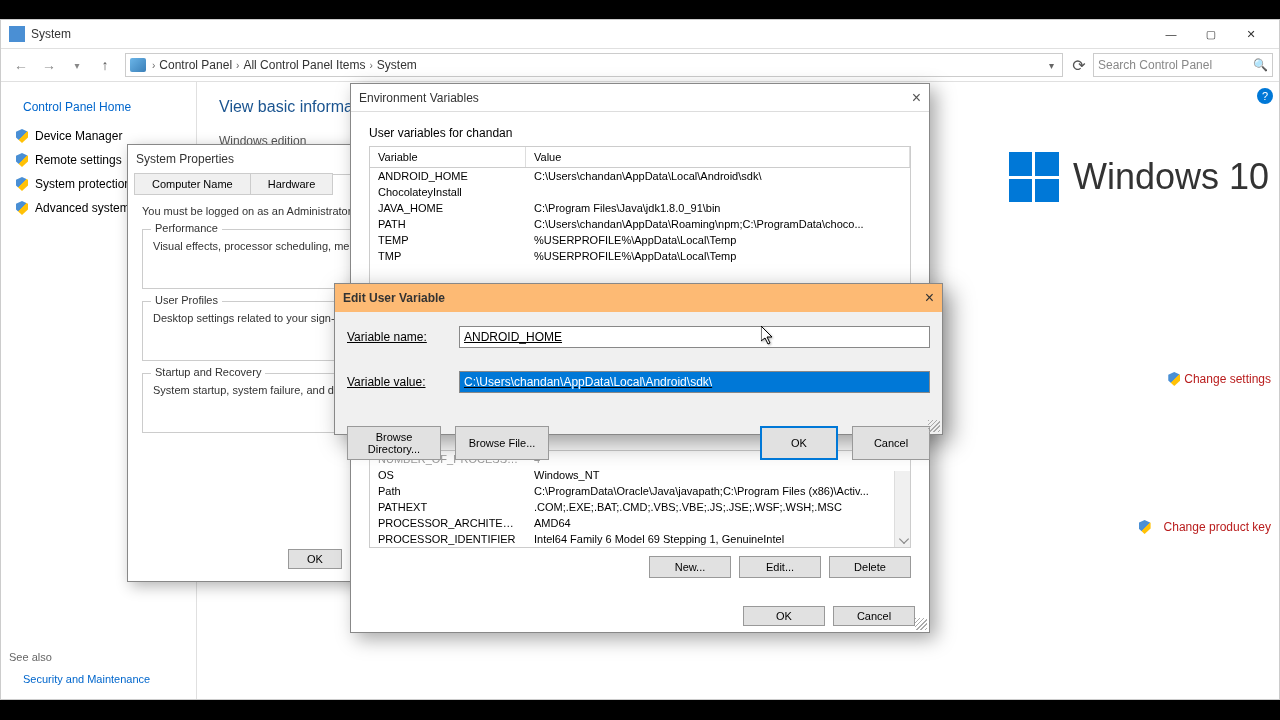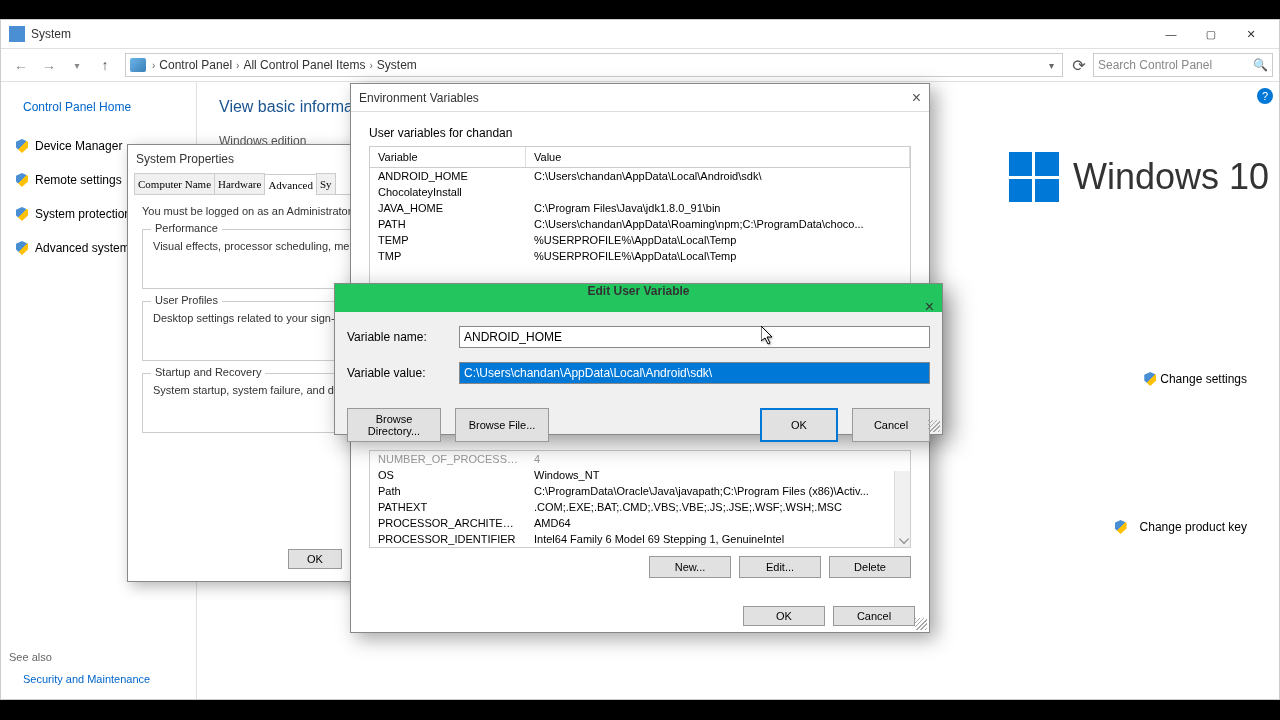--- a/index.html
+++ b/index.html
@@ -16,39 +16,39 @@
 .breadcrumb-bar { flex: 1; height: 24px; border: 1px solid #ccc; margin: 0 6px; display: flex; align-items: center; padding: 0 4px; font-size: 12px; color: #333; }
 .breadcrumb-icon { width: 16px; height: 14px; background: linear-gradient(135deg,#6bb5e8,#3a7fb8); margin-right: 6px; border-radius: 2px; }
 .bc-sep { margin: 0 4px; color: #666; font-size: 10px; }
 .bc-drop { margin-left: auto; color: #666; font-size: 10px; padding: 0 4px; }
 .refresh-btn { width: 20px; height: 20px; display: flex; align-items: center; justify-content: center; color: #555; }
 .search-bar { width: 180px; height: 24px; border: 1px solid #ccc; margin-left: 4px; display: flex; align-items: center; padding: 0 4px; font-size: 12px; color: #888; }
 .search-icon { margin-left: auto; color: #888; }
 .content { display: flex; height: calc(100% - 62px); }
 .sidebar { width: 196px; border-right: 1px solid #e0e0e0; padding: 14px 0; }
 .sidebar-header { font-size: 12px; color: #0066cc; padding: 4px 22px 10px; }
-.sidebar-item { display: flex; align-items: flex-end; padding: 5px 14px; font-size: 12px; cursor: pointer; margin-top: 10px; }
+.sidebar-item { display: flex; align-items: flex-end; padding: 5px 14px; font-size: 12px; cursor: pointer; }
 .sidebar-item .icon { width: 14px; height: 14px; margin-right: 6px; display: flex; align-items: center; justify-content: center; }
 .shield-sm { width: 12px; height: 14px; background: linear-gradient(135deg,#4a8fd4 50%,#ffc107 50%); clip-path: polygon(50% 0,100% 20%,100% 60%,50% 100%,0 60%,0 20%); }
 .main-content { flex: 1; padding: 16px 22px; position: relative; }
 .main-title { font-size: 16px; color: #1a5490; font-weight: normal; }
 .section-label { font-size: 12px; color: #555; margin-top: 18px; }
 .section-divider { border-top: 1px solid #ddd; margin-top: 4px; width: 540px; }
 .logo-area { position: absolute; right: 10px; top: 70px; display: flex; align-items: center; gap: 14px; }
 .win-logo { width: 50px; height: 50px; display: grid; grid-template: 1fr 1fr / 1fr 1fr; gap: 3px; }
 .win-logo div { background: #0078d7; }
 .win-text { font-size: 36px; font-weight: 300; color: #333; }
-.change-link { position: absolute; right: 32px; font-size: 12px; color: #000000; display: flex; align-items: center; gap: 4px; }
+.change-link { position: absolute; right: 8px; font-size: 12px; color: #b91c1c; display: flex; align-items: center; gap: 4px; }
 .cl1 { top: 290px; } .cl2 { top: 438px; gap: 13px; }
 
 
 .sysprops { position: absolute; left: 127px; top: 144px; width: 380px; height: 438px; background: #fff; border: 1px solid #888; box-shadow: 4px 4px 14px rgba(0,0,0,0.3); }
 .dlg-title { height: 28px; display: flex; align-items: center; padding: 0 8px; font-size: 12px; color: #333; }
 .tabs { display: flex; border-bottom: 1px solid #ccc; margin: 0 6px; }
-.tab { font-size: 11px; padding: 4px 3px; border: 1px solid #ccc; border-bottom: none; background: #f0f0f0; margin-right: -1px; position: relative; font-family: Liberation Serif, serif; }
+.tab { font-size: 11px; padding: 4px 17px; border: 1px solid #ccc; border-bottom: none; background: #f0f0f0; margin-right: -1px; position: relative; }
 .tab.active { background: #fff; top: 1px; }
 .sysprops-body { padding: 10px 14px; font-size: 11px; color: #333; }
 .groupbox { border: 1px solid #ccc; padding: 10px 10px 14px; margin-top: 12px; position: relative; }
 .groupbox-title { position: absolute; top: -8px; left: 8px; background: #fff; padding: 0 4px; font-size: 11px; }
 .sysprops-ok { position: absolute; bottom: 12px; left: 160px; }
 .std-btn { font-size: 11px; padding: 3px 18px; background: #e1e1e1; border: 1px solid #999; }
 .std-btn.default { border: 2px solid #0078d7; }
 
 
 .envvars { position: absolute; left: 350px; top: 83px; width: 580px; height: 550px; background: #fff; border: 1px solid #888; box-shadow: 6px 6px 18px rgba(0,0,0,0.35); }
@@ -65,24 +65,24 @@
 .var-row div { padding: 2px 8px; white-space: nowrap; overflow: hidden; text-overflow: ellipsis; }
 .btn-row { display: flex; justify-content: flex-end; gap: 8px; margin-bottom: 14px; }
 .btn-row .std-btn { width: 82px; padding: 4px 0; text-align: center; }
 .envvars-footer { display: flex; justify-content: flex-end; gap: 8px; padding: 0 14px 12px; }
 .scroll-ind { position: absolute; right: 0; top: 20px; bottom: 0; width: 16px; background: #f0f0f0; border-left: 1px solid #ddd; }
 .scroll-ind::after { content: ''; position: absolute; bottom: 2px; left: 3px; width: 10px; height: 10px; border-left: 2px solid #888; border-bottom: 2px solid #888; transform: rotate(-45deg) scale(0.6); }
 .resize-grip { position: absolute; bottom: 2px; right: 2px; width: 12px; height: 12px; background: repeating-linear-gradient(135deg,#aaa 0,#aaa 1px,transparent 1px,transparent 3px); }
 
 
 .editvar { position: absolute; left: 334px; top: 283px; width: 609px; height: 152px; background: #f0f0f0; border: 1px solid #888; box-shadow: 8px 8px 22px rgba(0,0,0,0.4); }
-.editvar .dlg-title { font-weight: bold; background: #22c55e; flex-direction: column; }
+.editvar .dlg-title { font-weight: bold; background: #fdba74; }
 .editvar .close-x { margin-left: auto; font-size: 16px; color: #333; cursor: pointer; font-weight: normal; }
 .editvar-body { padding: 14px 12px 10px; }
-.field-row { display: flex; align-items: center; margin-bottom: 14px; }
+.field-row { display: flex; align-items: center; margin-bottom: 23px; text-decoration: underline; }
 .field-label { width: 112px; font-size: 12px; }
 .field-input { flex: 1; border: 1px solid #888; padding: 3px 4px; font-size: 12px; height: 22px; }
 .field-input.selected { background: #0078d7; color: #fff; }
 .editvar-footer { display: flex; padding: 0 12px 10px; gap: 14px; }
 .editvar-footer .spacer { flex: 1; }
 .editvar-footer .std-btn { width: 94px; padding: 4px 0; text-align: center; }
 
 .see-also { font-size: 11px; color: #666; padding: 6px 8px; }
 .see-link { font-size: 11px; color: #0066cc; padding: 4px 22px; display: block; }
 .help-q { position: absolute; right: 6px; top: 68px; width: 16px; height: 16px; border-radius: 50%; background: #0078d7; color: #fff; font-size: 11px; display: flex; align-items: center; justify-content: center; }

